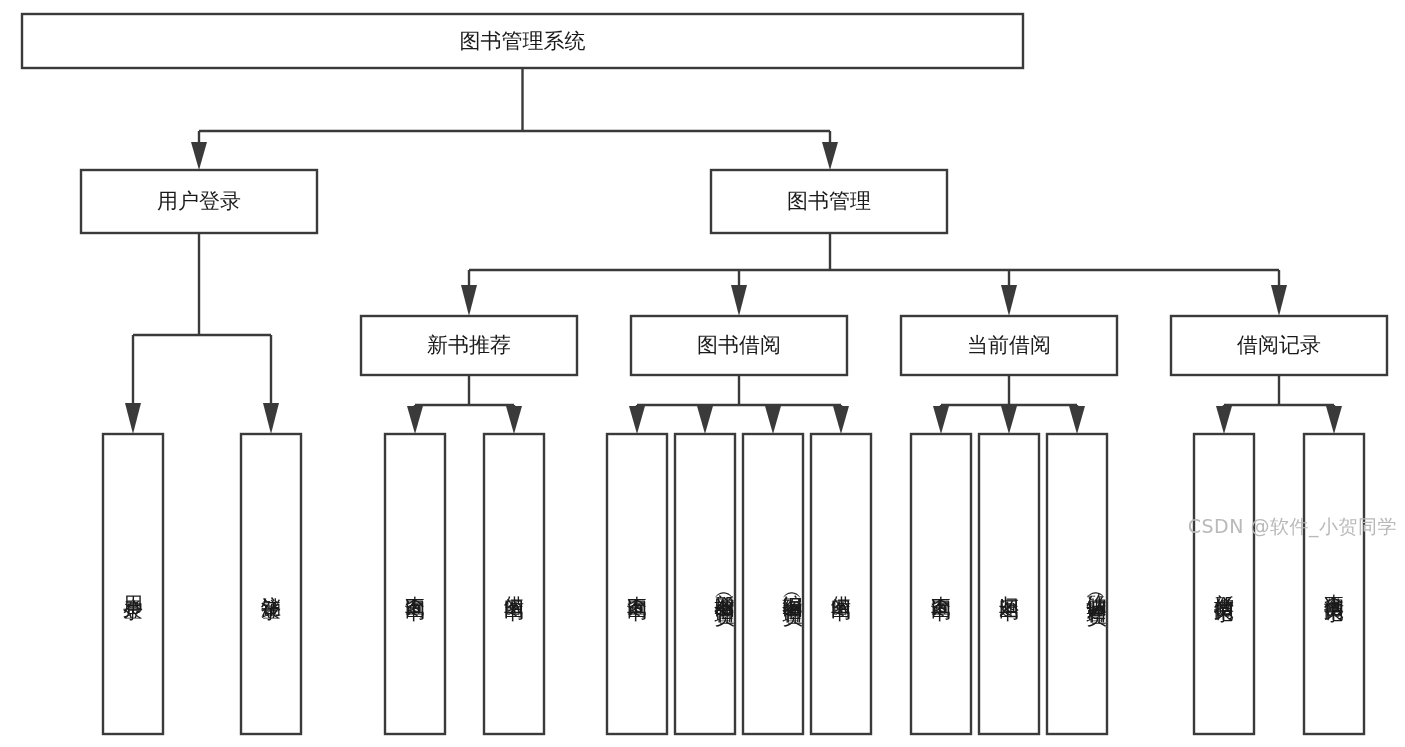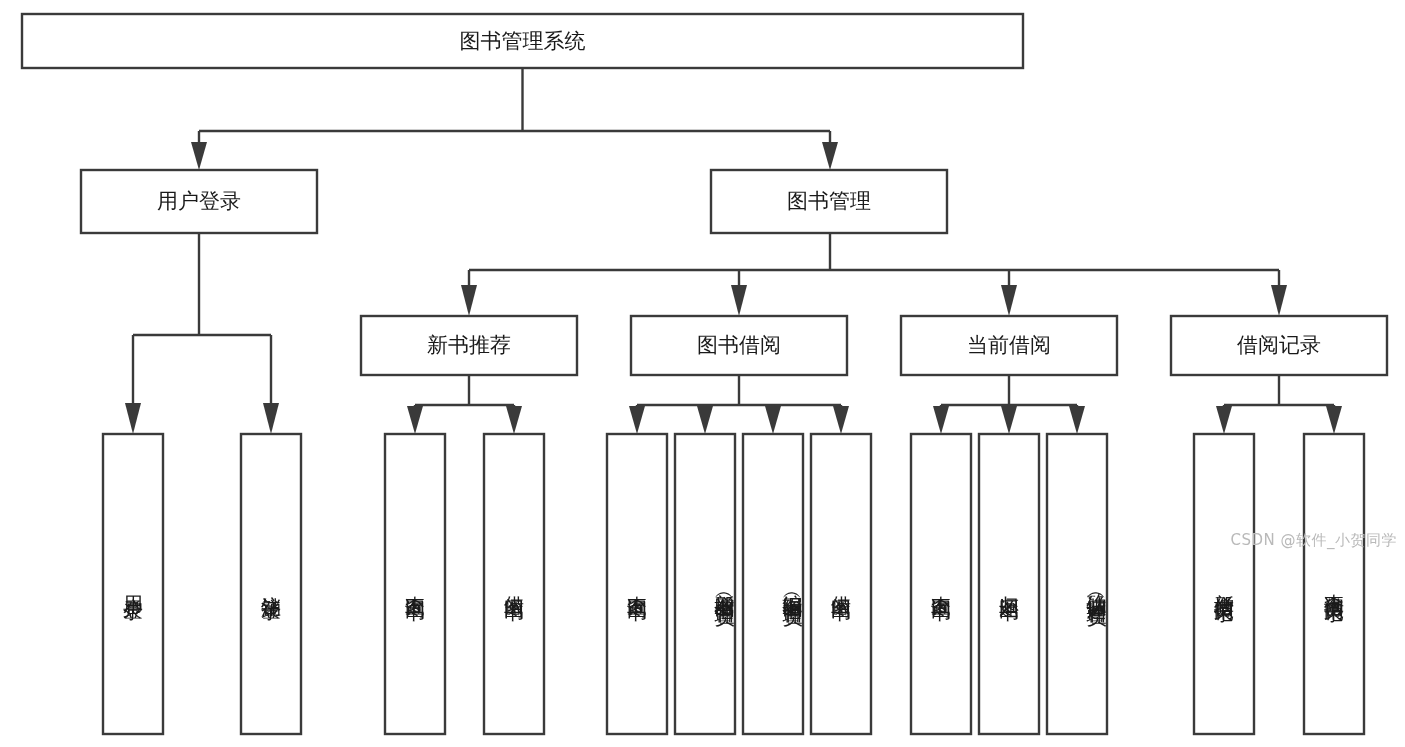--- a/index.html
+++ b/index.html
@@ -59,23 +59,23 @@
     line-height: 1.06;
     color: #1a1a1a;
     letter-spacing: 2px;
     text-align: center;
     white-space: nowrap;
     pointer-events: none;
   }
   #watermark {
     position: absolute;
     right: 8px;
-    bottom: 6px;
-    font-family: "DejaVu Sans", "Liberation Sans", sans-serif;
-    font-size: 15px;
+    bottom: 16px;
+    font-family: "DejaVu Sans", "Liberation Sans", sans-serif;
+    font-size: 19px;
     color: #b9b9b9;
     letter-spacing: 0.5px;
     white-space: nowrap;
   }
 </style>
 </head>
 <body>
 
 <div id="diagram-root">
 

